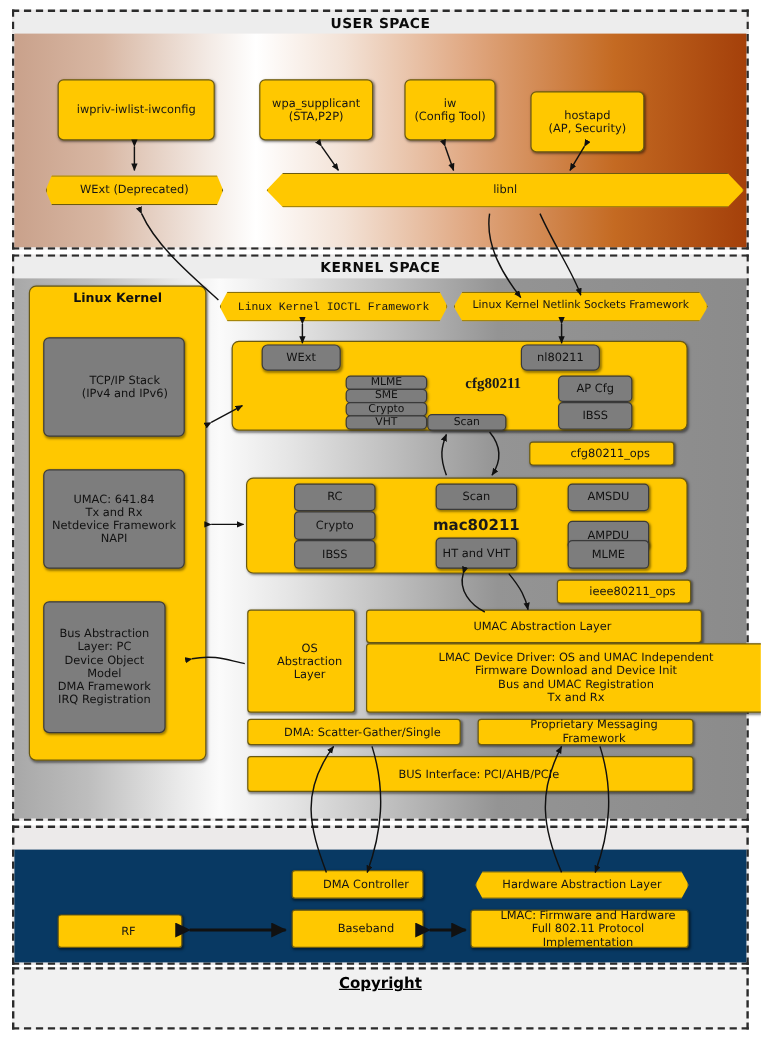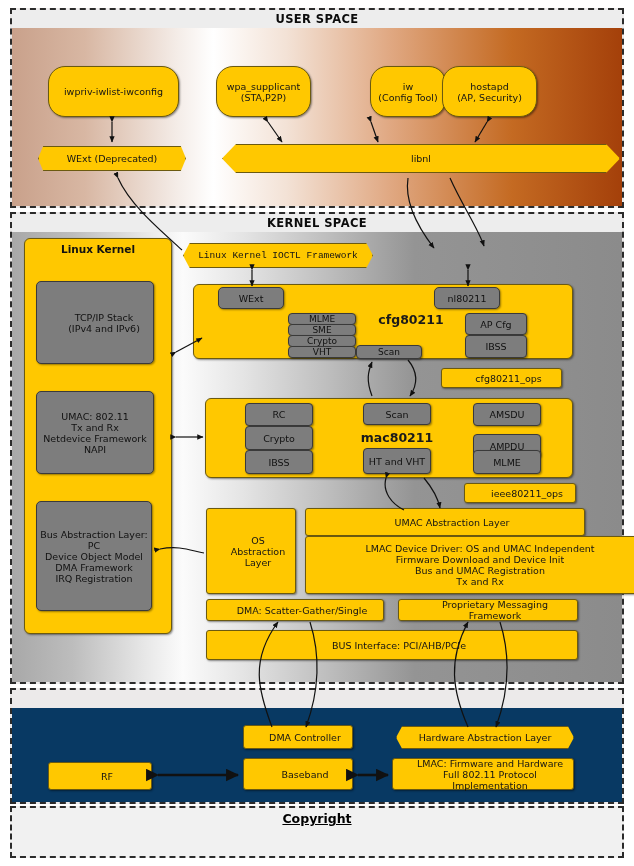--- a/index.html
+++ b/index.html
@@ -31,21 +31,21 @@
   .kernel-body{
     background:linear-gradient(to right,
       #a8a8a8 0%, #bdbdbd 10%, #e8e8e8 22%, #fbfbfb 28%,
       #e4e4e4 38%, #bdbdbd 52%, #949494 66%, #8b8b8b 100%);
   }
   .hw-body{background:#083963;}
 
   
   .box{
     position:absolute;box-sizing:border-box;
-    background:#ffc800;border:1px solid #6b5a10;border-radius:17px;
+    background:#ffc800;border:1px solid #6b5a10;border-radius:5px;
     box-shadow:1px 1px 2px rgba(0,0,0,.45);
     display:flex;align-items:center;justify-content:center;text-align:center;
     font-size:9.5px;line-height:11px;color:#141414;padding:1px 2px;
   }
   .box.square{border-radius:3px;padding-left:16px;}
   .gbox{
     position:absolute;box-sizing:border-box;
     background:#7d7d7d;border:1px solid #3a3a3a;border-radius:5px;
     box-shadow:1px 1px 2px rgba(0,0,0,.4);
     display:flex;align-items:center;justify-content:center;text-align:center;
@@ -100,25 +100,25 @@
     <div class="section-body userspace-body"></div>
   </div>
 
   <div class="box" style="left:48px;top:66px;width:131px;height:51px;">
     <span>iwpriv-iwlist-iwconfig</span>
   </div>
   <div class="box" style="left:216px;top:66px;width:95px;height:51px;white-space:pre-line;">
     <span>wpa_supplicant
 (STA,P2P)</span>
   </div>
-  <div class="box" style="left:337px;top:66px;width:76px;height:51px;white-space:pre-line;margin-left:33px;">
+  <div class="box" style="left:337px;top:66px;width:76px;height:51px;white-space:pre-line;">
     <span>iw
 (Config Tool)</span>
   </div>
-  <div class="box" style="left:442px;top:66px;width:95px;height:51px;white-space:pre-line;">
+  <div class="box" style="left:442px;top:76px;width:95px;height:51px;white-space:pre-line;">
     <span>hostapd
 (AP, Security)</span>
   </div>
 
   <div class="hex hex-both" style="left:38px;top:146px;width:148px;height:25px;">
     <span>WExt (Deprecated)</span>
   <span class="hex-inner" style="clip-path: polygon(0% 50%, 3.5% 0%, 96.5% 0%, 100% 50%, 96.5% 100%, 3.5% 100%);"></span>
     </div>
   <div class="hex hex-both" style="left:222px;top:144px;width:398px;height:29px;">
     <span>libnl</span>
@@ -131,45 +131,49 @@
   </div>
 
   <div class="kpanel" style="left:24px;top:238px;width:148px;height:396px;">
     <div class="kpanel-title">Linux Kernel</div>
   </div>
   <div class="gbox" style="left:36px;top:281px;width:118px;height:83px;white-space:pre-line;padding-left:20px;">
     <span>TCP/IP Stack
 (IPv4 and IPv6)</span>
   </div>
   <div class="gbox" style="left:36px;top:391px;width:118px;height:83px;white-space:pre-line;">
-    <span>UMAC: 802.11
+    <span>UMAC: 641.84
 Tx and Rx
 Netdevice Framework
 NAPI</span>
   </div>
-  <div class="gbox" style="left:36px;top:501px;width:116px;height:110px;white-space:pre-line;">
+  <div class="gbox" style="left:36px;top:501px;width:102px;height:110px;white-space:pre-line;">
     <span>Bus Abstraction Layer: PC
 Device Object Model
 DMA Framework
 IRQ Registration</span>
   </div>
 
   <div class="hex hex-both" style="left:183px;top:243px;width:190px;height:25px;font-family:Liberation Mono, monospace;">
     <span>Linux Kernel IOCTL Framework</span>
   <span class="hex-inner" style="clip-path: polygon(0% 50%, 3.5% 0%, 96.5% 0%, 100% 50%, 96.5% 100%, 3.5% 100%);"></span>
     </div>
+  <div class="hex hex-both" style="left:378px;top:243px;width:212px;height:25px;font-size:9px;">
+    <span>Linux Kernel Netlink Sockets Framework</span>
+  <span class="hex-inner" style="clip-path: polygon(0% 50%, 3.5% 0%, 96.5% 0%, 100% 50%, 96.5% 100%, 3.5% 100%);"></span>
+    </div>
 
   <div class="kpanel" style="left:193px;top:284px;width:380px;height:75px;"></div>
   <div class="gbox" style="left:218px;top:287px;width:66px;height:22px;">
     <span>WExt</span>
   </div>
   <div class="gbox" style="left:434px;top:287px;width:66px;height:22px;">
     <span>nl80211</span>
   </div>
-  <div class="abs bigtag" style="left:363px;top:312px;width:96px;text-align:center;">cfg80211</div>
+  <div class="abs bigtag" style="left:363px;top:312px;width:96px;text-align:center;font-family:Liberation Serif, serif;">cfg80211</div>
   <div class="gbox tight" style="left:288px;top:313px;width:68px;height:12px;font-size:9px;">
     <span>MLME</span>
   </div>
   <div class="gbox tight" style="left:288px;top:324px;width:68px;height:12px;font-size:9px;">
     <span>SME</span>
   </div>
   <div class="gbox tight" style="left:288px;top:335px;width:68px;height:12px;font-size:9px;">
     <span>Crypto</span>
   </div>
   <div class="gbox tight" style="left:288px;top:346px;width:68px;height:12px;font-size:9px;">

